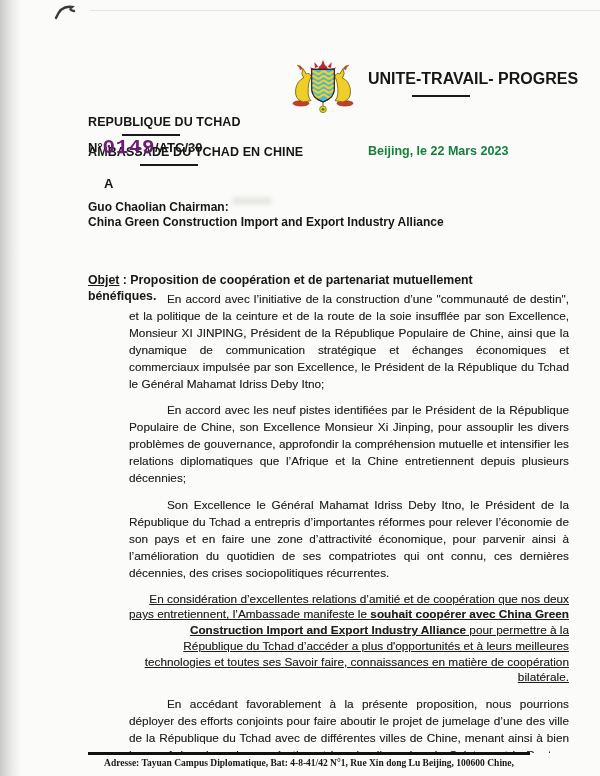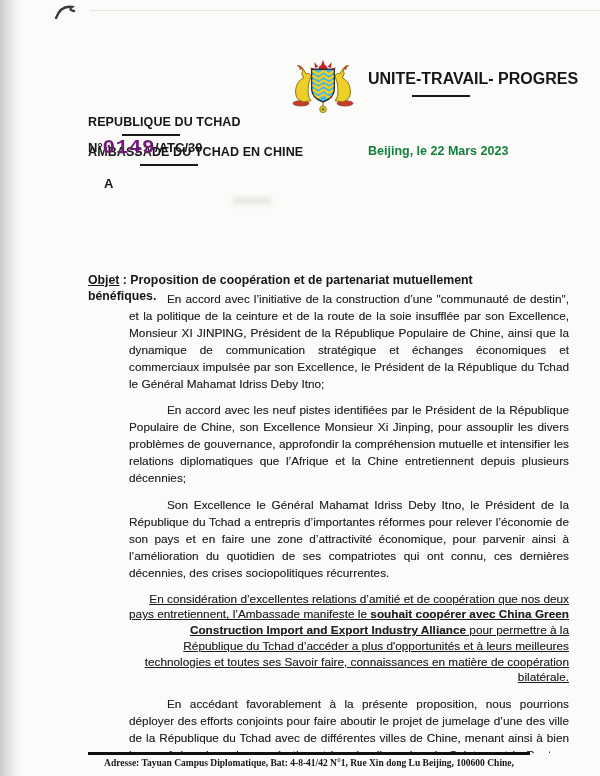--- a/index.html
+++ b/index.html
@@ -136,20 +136,24 @@
     <div class="h-motto">UNITE-TRAVAIL- PROGRES</div>
     <div class="h-rule r3"></div>
   </div>
 
   <div class="refline">
     <span class="ref-prefix">N°</span><span class="ref-number">0149</span><span class="ref-suffix">/ATC/30</span>
   </div>
   <div class="dateline">Beijing, le 22 Mars 2023</div>
 
   <div class="to-label">A</div>
+  <div class="recipient">
+    <div>Guo Chaolian Chairman:</div>
+    <div>China Green Construction Import and Export Industry Alliance</div>
+  </div>
 
   <div class="subject">
     <span class="u">Objet</span><span> : Proposition de coopération et de partenariat mutuellement bénéfiques.</span>
   </div>
 
   <div class="body-text">
     <p>En accord avec l’initiative de la construction d’une "communauté de destin", et la politique de la ceinture et de la route de la soie insufflée par son Excellence, Monsieur XI JINPING, Président de la République Populaire de Chine, ainsi que la dynamique de communication stratégique et échanges économiques et commerciaux impulsée par son Excellence, le Président de la République du Tchad le Général Mahamat Idriss Deby Itno;</p>
     <p>En accord avec les neuf pistes identifiées par le Président de la République Populaire de Chine, son Excellence Monsieur Xi Jinping, pour assouplir les divers problèmes de gouvernance, approfondir la compréhension mutuelle et intensifier les relations diplomatiques que l’Afrique et la Chine entretiennent depuis plusieurs décennies;</p>
     <p>Son Excellence le Général Mahamat Idriss Deby Itno, le Président de la République du Tchad a entrepris d’importantes réformes pour relever l’économie de son pays et en faire une zone d’attractivité économique, pour parvenir ainsi à l’amélioration du quotidien de ses compatriotes qui ont connu, ces dernières décennies, des crises sociopolitiques récurrentes.</p>
     <p class="no-indent"><span>En considération d’excellentes relations d’amitié et de coopération que nos deux pays entretiennent, l’Ambassade manifeste le </span><span class="b">souhait coopérer avec China Green Construction Import and Export Industry Alliance</span><span> pour permettre à la République du Tchad d’accéder a plus d'opportunités et à leurs meilleures technologies et toutes ses Savoir faire, connaissances en matière de coopération bilatérale.</span></p>

